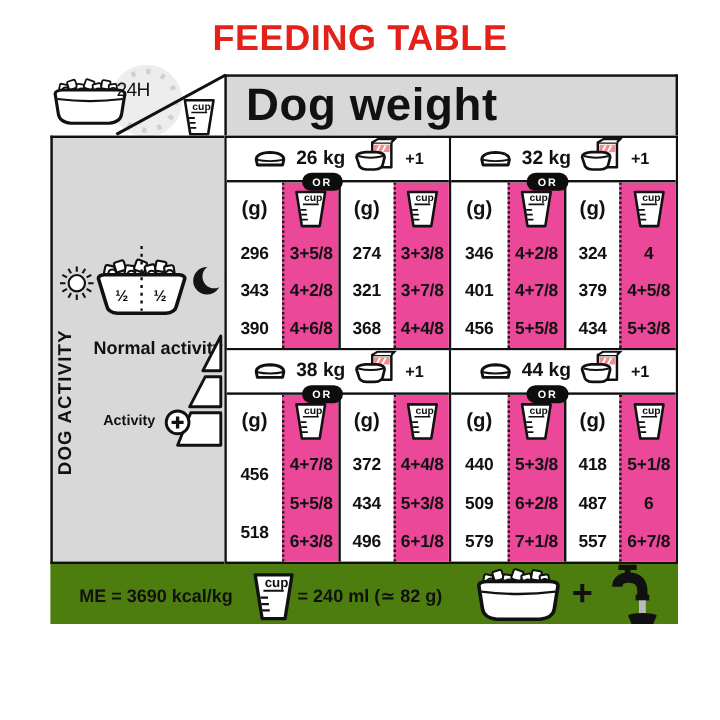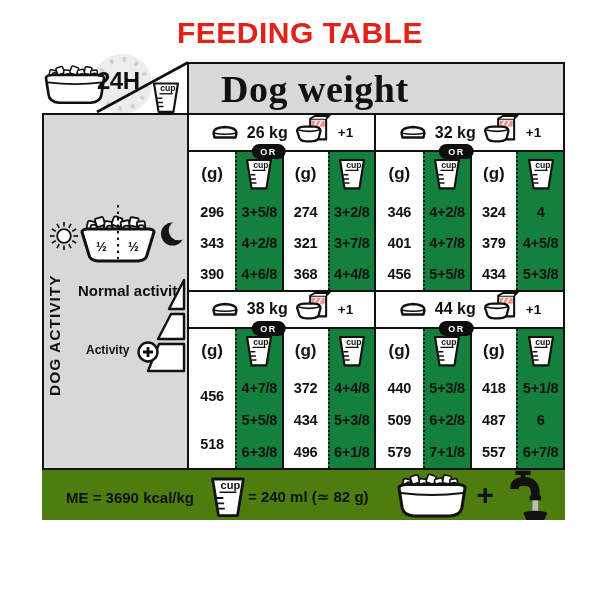--- a/index.html
+++ b/index.html
@@ -3,21 +3,21 @@
 <meta charset="utf-8">
 <style>
   html,body{margin:0;padding:0;background:#fff;}
   .page{position:relative;width:600px;height:520px;background:#fff;overflow:hidden;
         font-family:"Liberation Sans","DejaVu Sans",sans-serif;color:#111;}
   .title{position:absolute;top:16px;left:0;width:100%;text-align:center;
          font-size:30px;font-weight:bold;color:#e32119;letter-spacing:.5px;}
   
   .hdr{position:absolute;left:187px;top:62px;width:378px;height:51px;background:#d8d8d8;
        border:2.5px solid #111;border-bottom:none;box-sizing:border-box;display:flex;align-items:center;}
-  .hdr span{font-size:38px;font-weight:600;padding-left:32px;letter-spacing:.5px;font-family:Liberation Serif, serif;}
+  .hdr span{font-size:38px;font-weight:600;padding-left:16px;letter-spacing:.5px;font-family:Liberation Sans, sans-serif;}
   .corner-svg{position:absolute;left:42px;top:62px;width:145px;height:51px;overflow:visible;}
   
   .sidebar{position:absolute;left:42px;top:113px;width:145px;height:357px;background:#d8d8d8;
            border:2.5px solid #111;border-right:none;box-sizing:border-box;}
   .axis-label{position:absolute;left:2px;top:153px;height:128px;writing-mode:vertical-rl;
               transform:rotate(180deg);font-size:15.5px;font-weight:bold;letter-spacing:1px;white-space:nowrap;}
   .normal-lbl{position:absolute;left:34px;top:167px;font-size:15px;font-weight:bold;}
   .activity-lbl{position:absolute;left:42px;top:228px;font-size:12px;font-weight:bold;}
   .sun-svg{position:absolute;left:4px;top:105px;width:32px;height:32px;}
   .moon-svg{position:absolute;left:115px;top:104px;width:30px;height:30px;}
@@ -33,29 +33,29 @@
   .qhead{height:37px;flex:none;position:relative;display:flex;align-items:center;justify-content:center;
          gap:7px;border-bottom:2.5px solid #111;box-sizing:border-box;background:#fff;z-index:2;}
   .qweight{font-size:16px;font-weight:bold;}
   .plus1{font-size:13.5px;font-weight:bold;}
   .or-badge{position:absolute;bottom:-9px;left:43%;transform:translateX(-50%);background:#0d0d0d;color:#fff;
             font-size:9px;font-weight:bold;letter-spacing:1.5px;padding:3px 9px 2px;border-radius:8px;z-index:3;}
   .ic-bowl{width:30px;height:17px;}
   .ic-pouch{width:36px;height:30px;margin-top:-5px;}
   .qcols{flex:1;display:flex;min-height:0;}
   .qcol{width:25%;box-sizing:border-box;display:flex;flex-direction:column;align-items:stretch;}
-  .cupcol{background:#15803d;border-left:2px dotted #1a1a1a;}
+  .cupcol{background:#ec4899;border-left:2px dotted #1a1a1a;}
   .g2{border-left:2.5px solid #111;}
   .colhead{height:44px;flex:none;display:flex;align-items:center;justify-content:center;font-weight:bold;font-size:17px;}
   .ic-cup-col{width:28px;height:34px;}
   .val{flex:1;display:flex;align-items:center;justify-content:center;font-weight:bold;font-size:14.5px;letter-spacing:-.2px;}
   
   .clock-svg{position:absolute;left:90px;top:52px;width:64px;height:64px;}
   .bowl24-svg{position:absolute;left:38px;top:64px;width:74px;height:44px;}
-  .h24{position:absolute;left:97px;top:67px;font-size:24px;font-weight:bold;letter-spacing:-.5px;}
+  .h24{position:absolute;left:97px;top:67px;font-size:16px;font-weight:normal;letter-spacing:-.5px;}
   .corner-cup{position:absolute;left:151px;top:81px;width:30px;height:33px;}
   
   .footer{position:absolute;left:42px;top:470px;width:523px;height:57px;background:#4d7c0f;
           border-bottom:3px solid #2b2b2b;box-sizing:border-box;display:flex;align-items:center;}
   .me-text{margin-left:24px;font-size:15px;font-weight:bold;}
   .ic-cup-foot{width:36px;height:44px;margin-left:16px;flex:none;}
   .equiv-text{margin-left:2px;font-size:15px;font-weight:bold;}
   .foot-bowl{width:82px;height:50px;margin-left:auto;flex:none;}
   .plus-big{font-size:30px;font-weight:bold;margin:0 3px 4px 3px;}
   .faucet-svg{width:52px;height:55px;margin-right:16px;flex:none;}
@@ -241,21 +241,21 @@
           <div class="val">274</div>
           <div class="val">321</div>
           <div class="val">368</div>
         </div>
         <div class="qcol cupcol">
           <div class="colhead">
               <svg class="ic-cup-col" viewBox="0 0 34 40">
                 <use href="#cup-sym"></use>
               </svg>
             </div>
-          <div class="val">3+2/8</div>
+          <div class="val">3+3/8</div>
           <div class="val">3+7/8</div>
           <div class="val">4+4/8</div>
         </div>
       </div>
     </div>
 
     <div class="quad q2">
       <div class="qhead">
         <svg class="ic-bowl" viewBox="0 0 30 17">
             <use href="#bowl-sym"></use>

